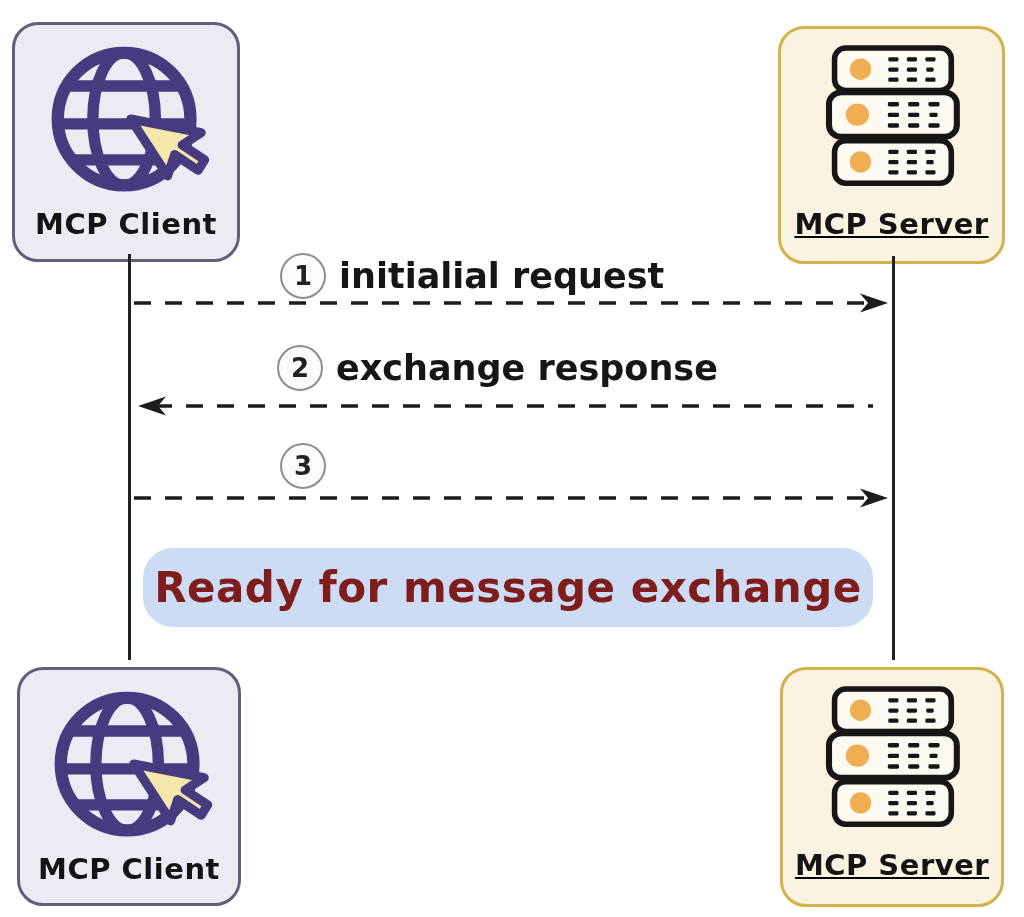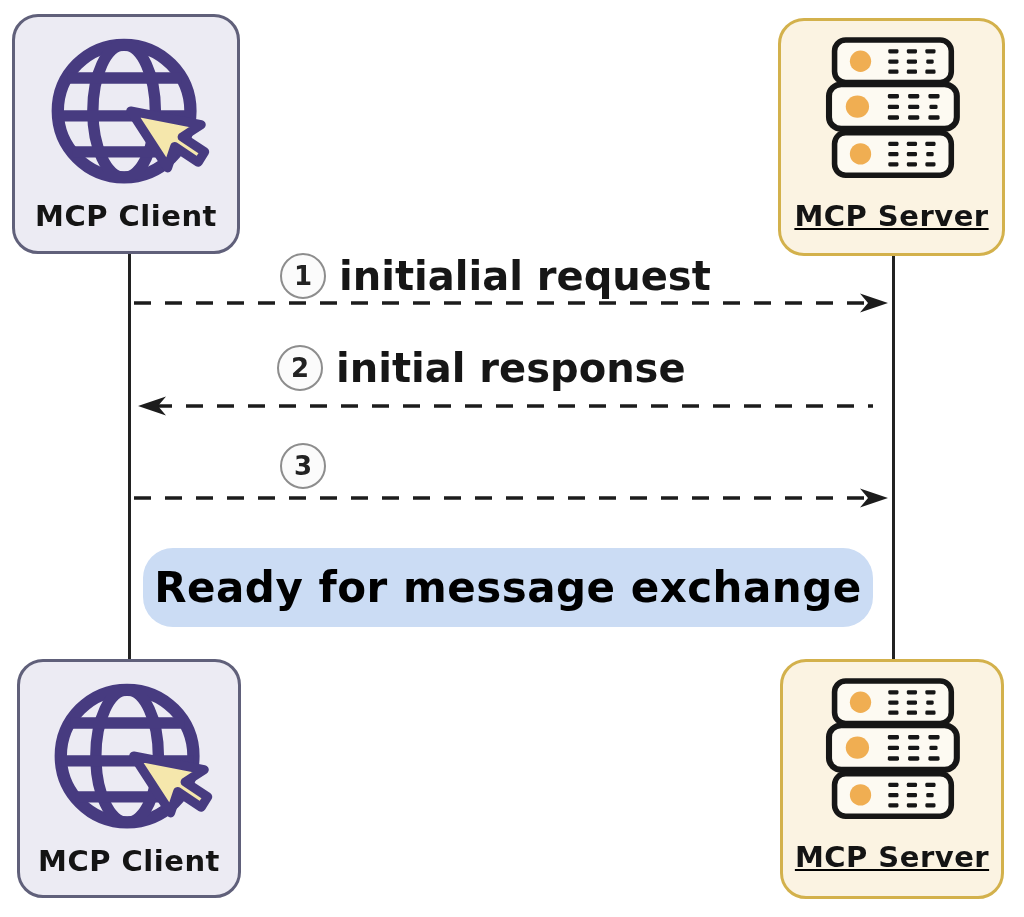--- a/index.html
+++ b/index.html
@@ -12,53 +12,53 @@
     --orange:#F0AE52;
     --cream:#F5E7AC;
     --banner:#CBDCF4;
     --ink:#1A1A1A;
   }
   *{margin:0;padding:0;box-sizing:border-box;}
   body{background:#ffffff;font-family:"DejaVu Sans", sans-serif;}
   .stage{position:relative;width:1024px;height:917px;background:#ffffff;overflow:hidden;}
 
   
-  .node{position:absolute;border-radius:26px;display:flex;flex-direction:column;align-items:center;justify-content:flex-start;padding-top:6px;}
+  .node{position:absolute;border-radius:26px;display:flex;flex-direction:column;align-items:center;justify-content:flex-start;padding-top:6px;margin-top:8px;}
   .node.client{background:var(--client-bg);border:3.5px solid var(--client-border);}
   .node.server{background:var(--server-bg);border:3.5px solid var(--server-border);text-decoration:underline;}
   .node-icon{flex:0 0 auto;}
   .node-label{font-size:29px;font-weight:700;color:#141414;letter-spacing:.5px;margin-top:-4px;}
 
   .node.pos-client-top{left:12px;top:14px;width:228px;height:240px;}
   .node.pos-server-top{left:778px;top:18px;width:227px;height:238px;}
   .node.pos-client-bottom{left:17px;top:659px;width:224px;height:239px;}
   .node.pos-server-bottom{left:780px;top:659px;width:224px;height:240px;}
 
   
   .lifeline{position:absolute;width:2.6px;background:#222;}
   .lifeline.left{left:128px;top:254px;height:406px;}
   .lifeline.right{left:892px;top:256px;height:404px;}
 
   
   .msg-label{position:absolute;display:flex;align-items:center;}
   .step-circle{width:46px;height:46px;border-radius:50%;border:2.5px solid #8d8d8d;background:#FBFBFB;display:flex;align-items:center;justify-content:center;font-size:26px;font-weight:600;color:#222;flex:0 0 auto;}
-  .msg-text{font-size:40px;font-weight:600;color:#161616;white-space:nowrap;}
+  .msg-text{font-size:35px;font-weight:600;color:#161616;white-space:nowrap;}
   .msg-label.m1{left:280px;top:253px;gap:13px;}
   .msg-label.m2{left:277px;top:345px;gap:13px;}
   .msg-label.m3{left:280px;top:443px;gap:38px;}
 
   
   .arrow{position:absolute;}
   .arrow.a1{left:131px;top:290px;}
   .arrow.a2{left:135px;top:393px;}
   .arrow.a3{left:131px;top:485px;}
 
   
   .banner{position:absolute;left:143px;top:548px;width:730px;height:79px;background:var(--banner);border-radius:30px;display:flex;align-items:center;justify-content:center;}
-  .banner-text{font-size:42px;font-weight:600;color:#000000;letter-spacing:.5px;white-space:nowrap;}
+  .banner-text{font-size:42px;font-weight:600;color:#7f1d1d;letter-spacing:.5px;white-space:nowrap;}
 </style>
 </head>
 <body>
 
 <div class="stage">
 
   <div class="node client pos-client-top">
     <svg class="node-icon" width="180" height="180" viewBox="0 0 190 190">
       <circle cx="93" cy="93" r="70" fill="none" stroke="#473B80" stroke-width="13"></circle>
       <ellipse cx="93" cy="93" rx="33" ry="70" fill="none" stroke="#473B80" stroke-width="12"></ellipse>
@@ -105,21 +105,21 @@
     <div class="step-circle">1</div>
     <div class="msg-text">initialial request</div>
   </div>
   <svg class="arrow a1" width="762" height="26">
     <line x1="3" y1="13" x2="740" y2="13" stroke="#1c1c1c" stroke-width="3.6" stroke-dasharray="17 14"></line>
     <polygon points="757,13 729,3.5 737,13 729,22.5" fill="#1c1c1c"></polygon>
   </svg>
 
   <div class="msg-label m2">
     <div class="step-circle">2</div>
-    <div class="msg-text">initial response</div>
+    <div class="msg-text">exchange response</div>
   </div>
   <svg class="arrow a2" width="742" height="26">
     <line x1="20" y1="13" x2="738" y2="13" stroke="#1c1c1c" stroke-width="3.6" stroke-dasharray="17 14"></line>
     <polygon points="3,13 31,3.5 23,13 31,22.5" fill="#1c1c1c"></polygon>
   </svg>
 
   <div class="msg-label m3">
     <div class="step-circle">3</div>
   </div>
   <svg class="arrow a3" width="762" height="26">

